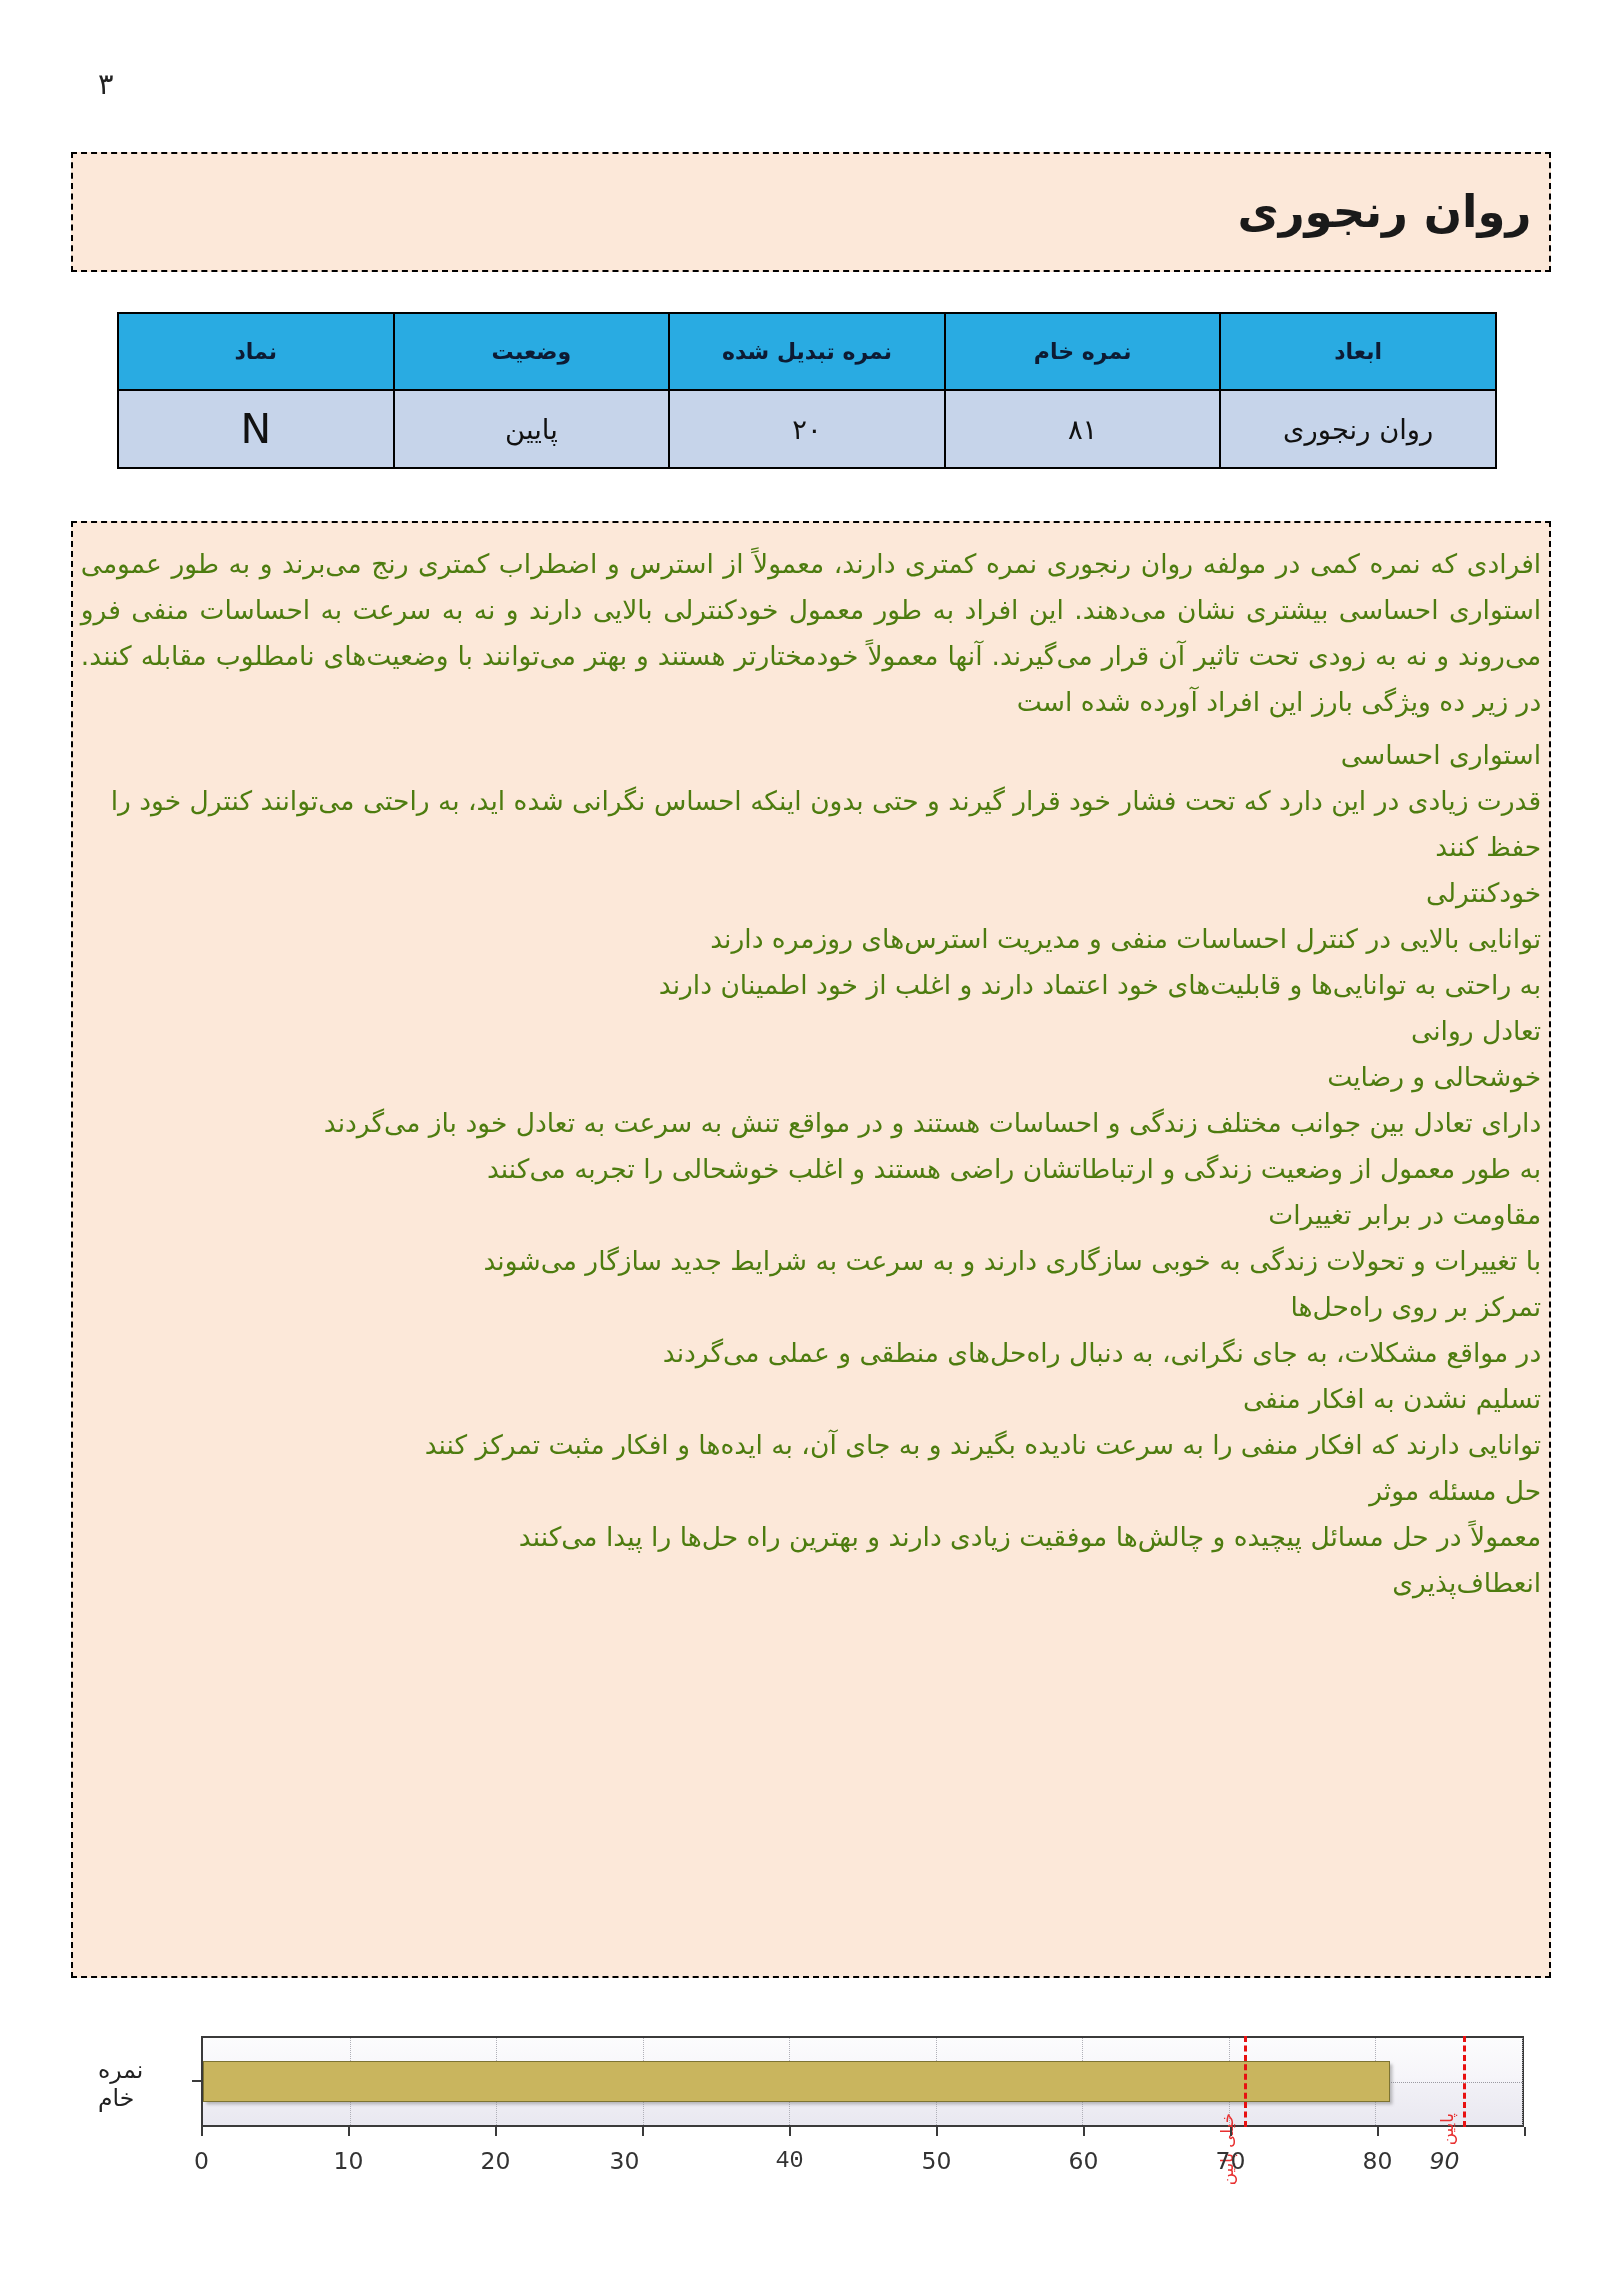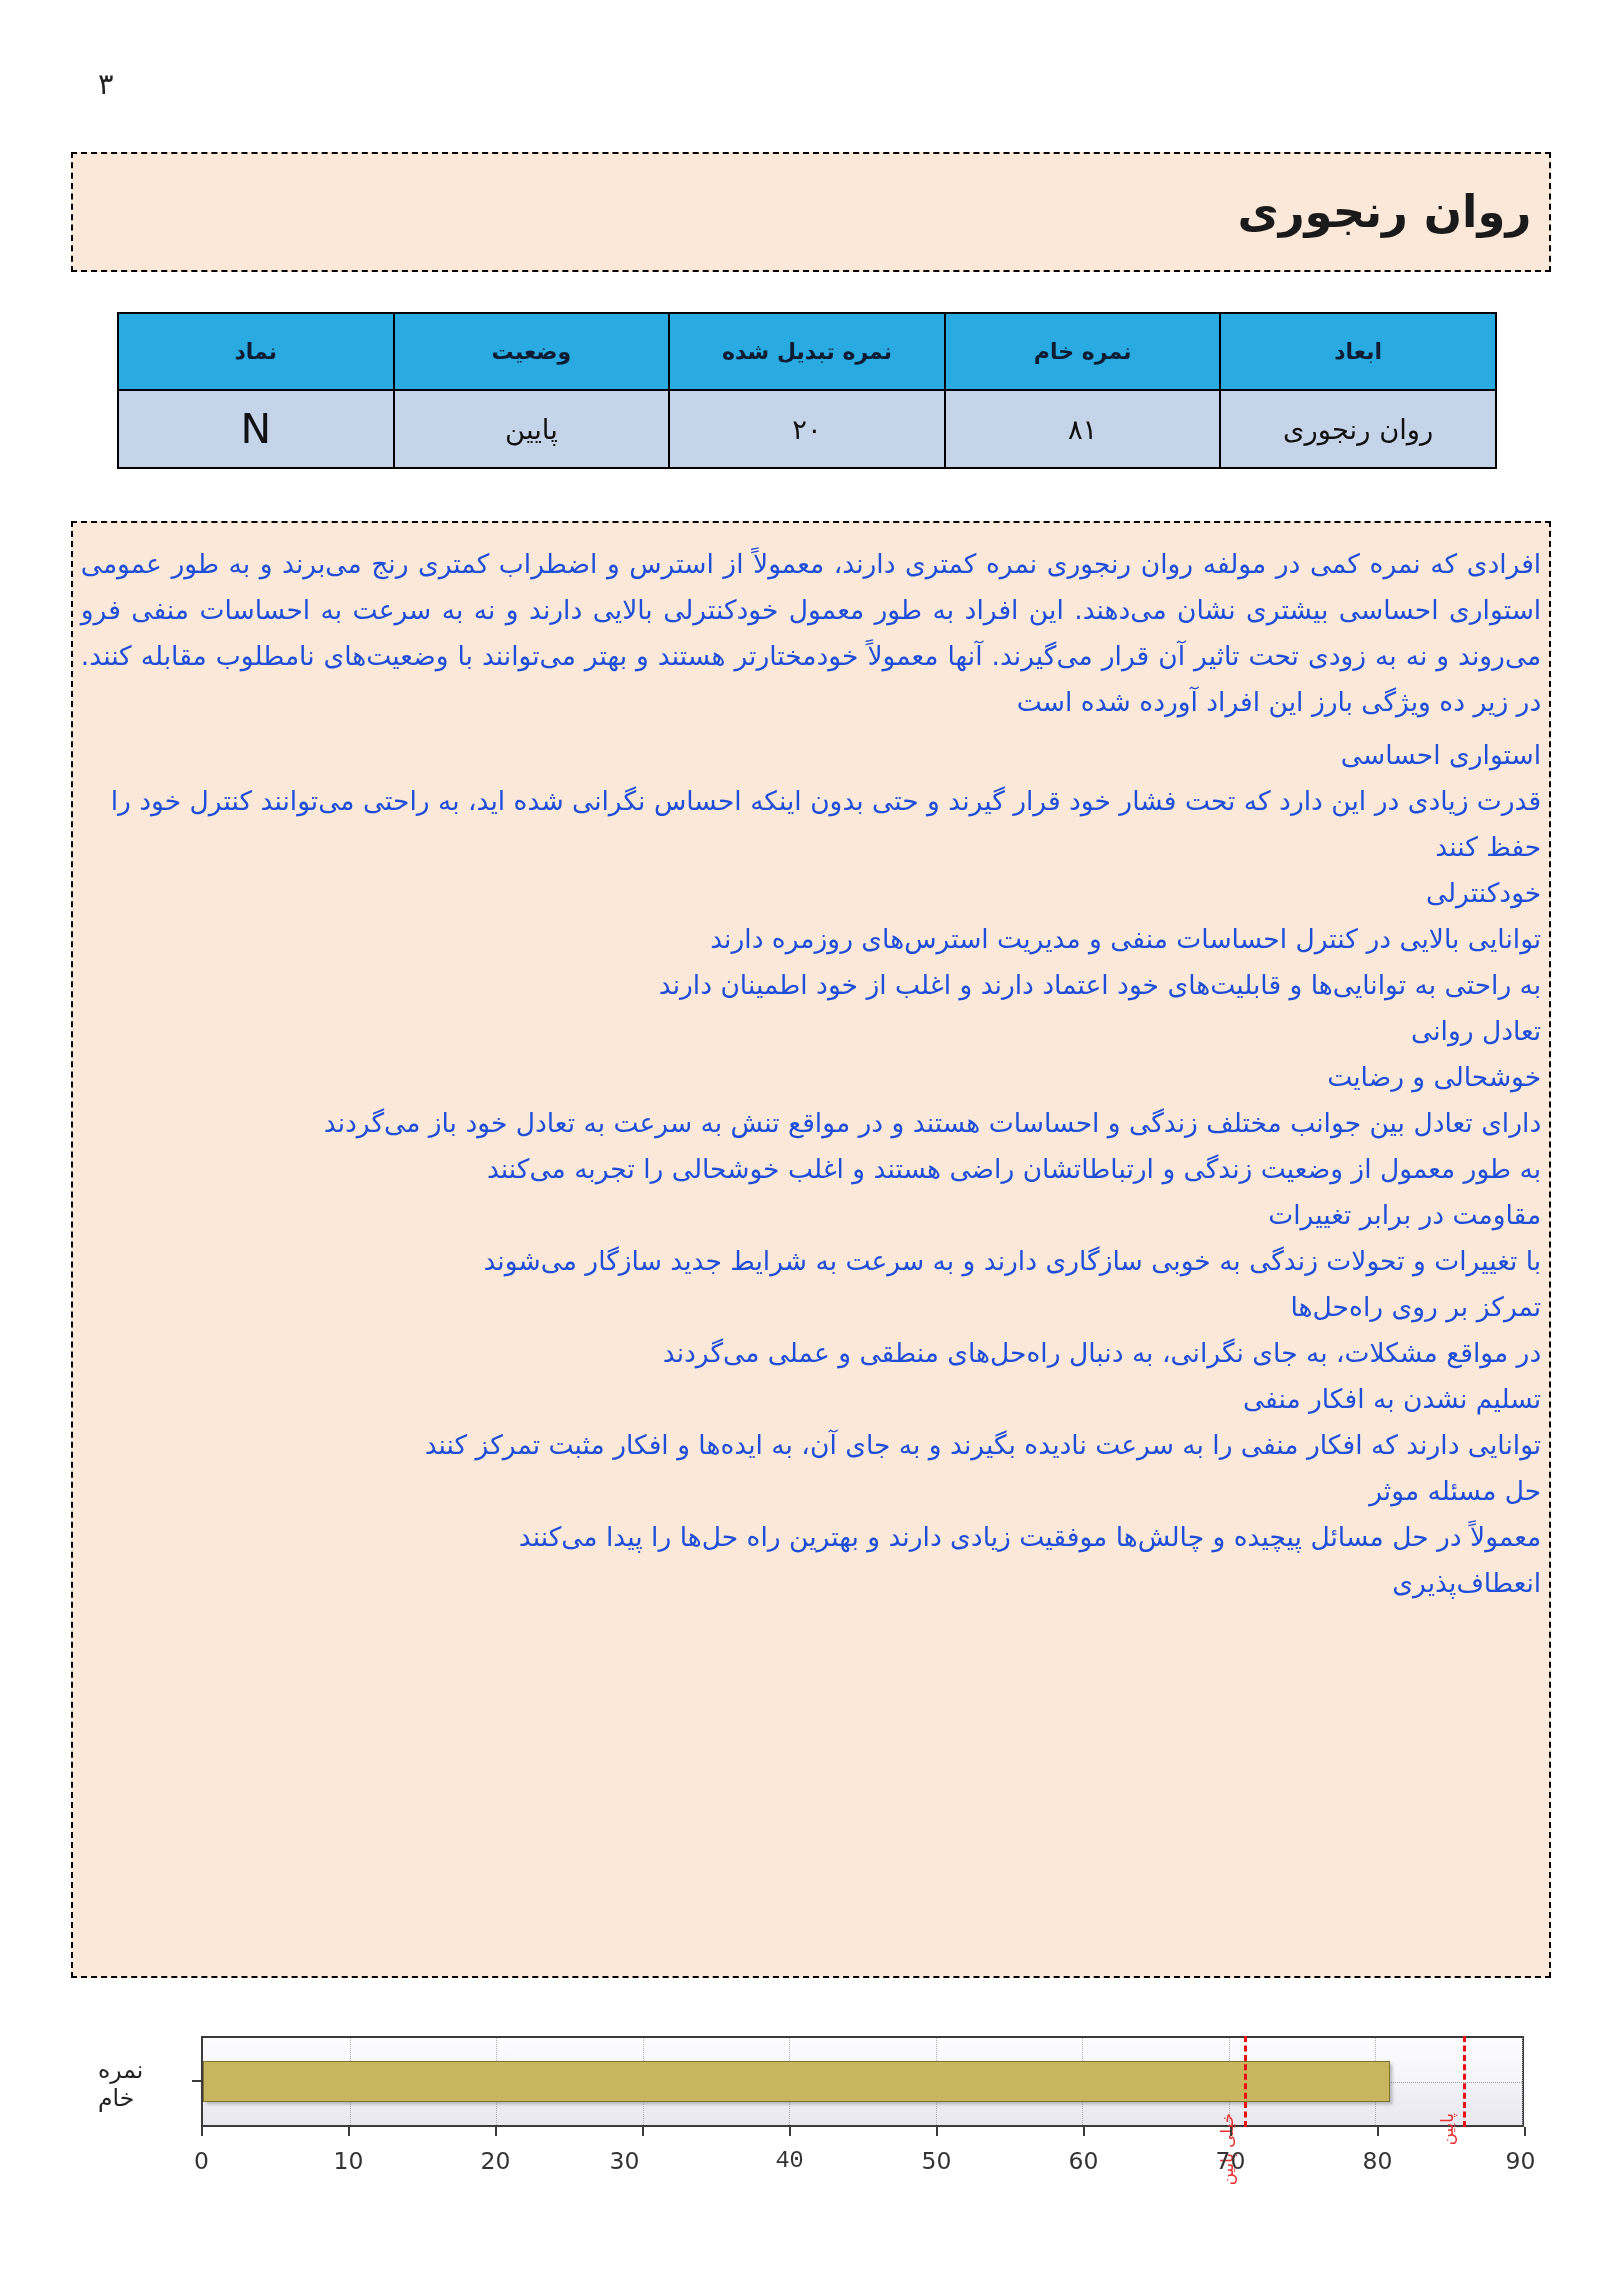--- a/index.html
+++ b/index.html
@@ -26,21 +26,21 @@
   .score-table{left:117px;top:312px;width:1380px;height:156px;border-collapse:collapse;direction:rtl;table-layout:fixed;position:absolute;}
   .score-table td{border:2.5px solid #000;text-align:center;vertical-align:middle;box-sizing:border-box;}
   .score-table .hrow td{background:#29abe2;height:77px;font-size:22px;font-weight:bold;color:#0d1b33;}
   .score-table .drow td{background:#c6d4ea;height:78px;font-size:27.4px;color:#111;}
   .score-table .drow td.symbol-cell{font-size:41px;}
 
   
   .desc-box{left:71px;top:521px;width:1480px;height:1457px;}
   .desc-inner{
     position:absolute;right:7.8px;left:7.8px;top:17.6px;direction:rtl;
-    font-size:26.5px;line-height:46px;color:#1d4ed8;
+    font-size:26.5px;line-height:46px;color:#4d7c0f;
   }
   .desc-intro{text-align:justify;margin:0 0 7.8px 0;}
   .feature-line{text-align:right;}
 
   
   .chart-ylabel{left:98px;top:2056px;width:88px;font-size:23.5px;direction:rtl;text-align:left;color:#222;}
   .chart-plot{
     left:201px;top:2036px;width:1323px;height:91px;box-sizing:border-box;
     border:2px solid #3a3a3a;
     background:linear-gradient(180deg,#fcfcfd 0%,#f6f5f9 45%,#f0eff5 60%,#e9e8f0 100%);
@@ -147,15 +147,15 @@
     <div class="abs xtick-label" style="left: 789px; font-family: Liberation Mono, monospace;">40</div>
     <div class="abs xtick" style="left: 936px;"></div>
     <div class="abs xtick-label" style="left: 936px;">50</div>
     <div class="abs xtick" style="left: 1083px;"></div>
     <div class="abs xtick-label" style="left: 1083px;">60</div>
     <div class="abs xtick" style="left: 1230px;"></div>
     <div class="abs xtick-label" style="left: 1230px;">70</div>
     <div class="abs xtick" style="left: 1377px;"></div>
     <div class="abs xtick-label" style="left: 1377px;">80</div>
     <div class="abs xtick" style="left: 1524px;"></div>
-    <div class="abs xtick-label" style="left: 1520px;">90</div>
+    <div class="abs xtick-label" style="left: 1444px; font-style: italic;">90</div>
   </div>
 
 
 </body></html>

